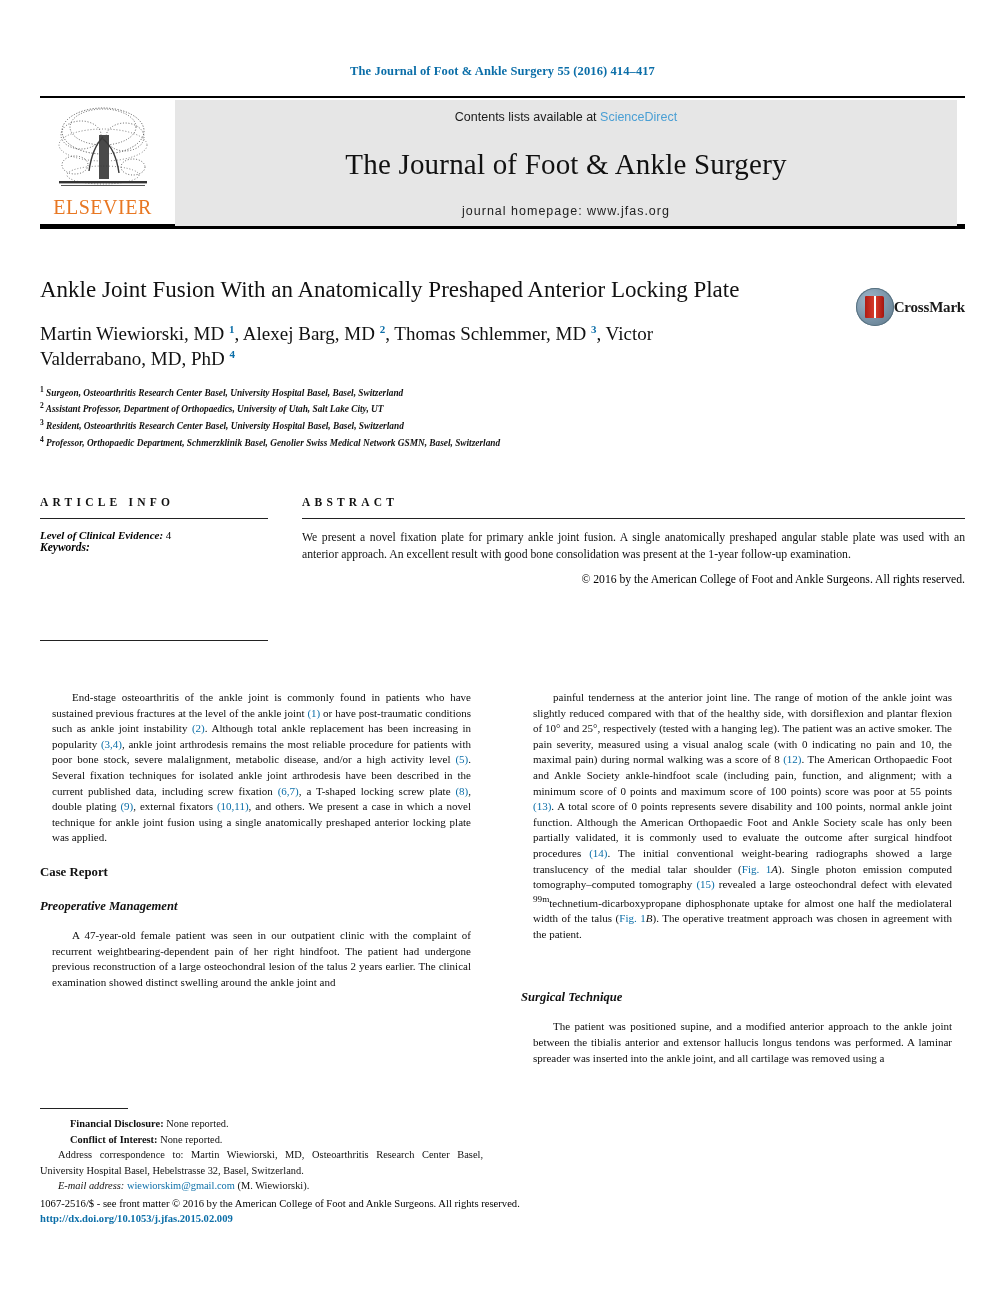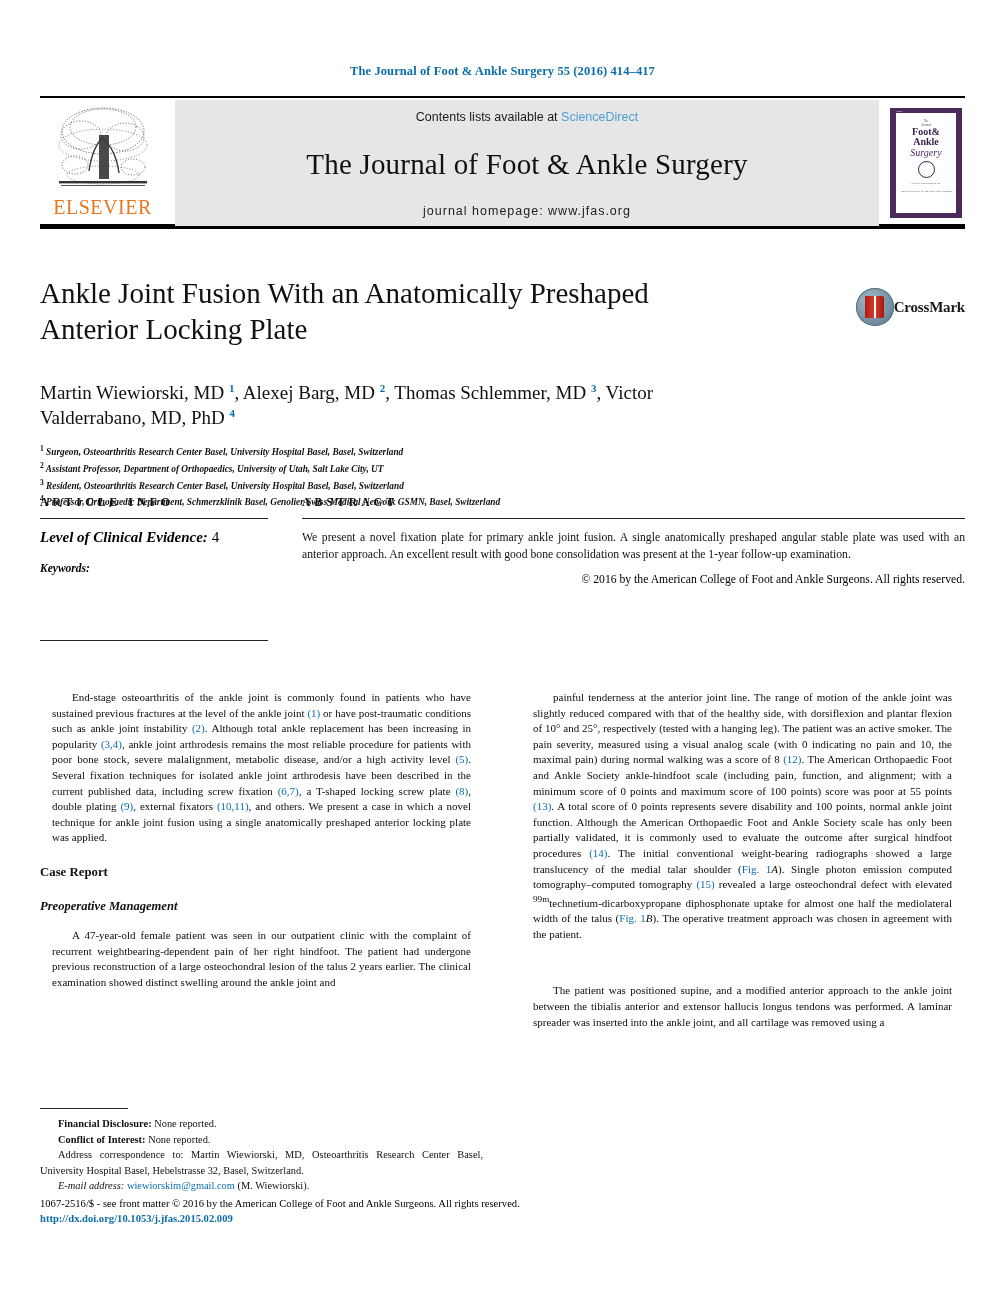--- a/index.html
+++ b/index.html
@@ -139,30 +139,30 @@
   }
 
   
   .title-block {
     position: absolute;
     top: 276px;
     left: 40px;
     width: 925px;
   }
   .article-title {
-    font-size: 29px;
+    font-size: 23px;
     line-height: 1.24;
     font-weight: 400;
     color: #111;
     margin: 0;
     width: 700px;
     font-family: "Liberation Serif", serif;
   }
   .authors {
-    margin-top: 32px;
+    margin-top: 16px;
     font-size: 19px;
     line-height: 1.32;
     width: 700px;
     color: #111;
   }
   .authors sup { font-size: 11px; color: #0b6ea8; font-weight: bold; vertical-align: super; }
   .affils {
     margin-top: 13px;
     font-size: 9.3px;
     font-style: italic;
@@ -212,21 +212,21 @@
   .col-abs  { flex: 1 1 auto; }
   .sec-head {
     font-family: "Liberation Serif", serif;
     font-size: 11.5px;
     font-weight: bold;
     letter-spacing: 4.2px;
     color: #111;
     padding-bottom: 10px;
   }
   .hrule { border-top: 1px solid #222; margin-bottom: 10px; }
-  .loe { font-size: 15px; font-style: italic; font-weight: bold; margin-bottom: 16px; }
+  .loe { font-size: 11px; font-style: italic; font-weight: bold; }
   .loe .loe-val { font-style: normal; font-weight: normal; }
   .kw-head { font-size: 11.5px; font-style: italic; font-weight: bold; margin-bottom: 1px; }
   .kw-list { font-size: 11.5px; line-height: 1.42; }
   .panel-bottom-rule {
     position: absolute;
     top: 640px;
     left: 40px;
     width: 228px;
     border-top: 1px solid #222;
   }
@@ -286,21 +286,21 @@
   }
   .fn-rule { border-top: 1px solid #222; width: 88px; margin-bottom: 7px; }
   .footnotes p {
     margin: 0;
     font-size: 10.4px;
     line-height: 1.5;
     text-align: justify;
     text-indent: 18px;
     color: #111;
   }
-  .footnotes .fnlabel { font-weight: bold; }
+  .footnotes .fnlabel { font-weight: bold; margin-left: 12px; }
   .footnotes .fnital { font-style: italic; }
   .fn-link { color: #0b6ea8; }
 
   
   .issn-footer {
     position: absolute;
     left: 40px;
     top: 1196px;
     width: 560px;
     font-size: 10.6px;
@@ -340,35 +340,20 @@
       </div>
 
       <div class="journal-band">
         <div class="contents-line">
           <span>Contents lists available at </span><span class="sd">ScienceDirect</span>
         </div>
         <div class="journal-name">The Journal of Foot &amp; Ankle Surgery</div>
         <div class="homepage-line">journal homepage: www.jfas.org</div>
       </div>
 
-      <div class="cover-thumb">
-        <div class="cover-box">
-          <div class="cover-topbar">Books</div>
-          <div class="cover-inner">
-            <div class="cv-tiny">The</div>
-            <div class="cv-tiny">Journal</div>
-            <div class="cv-big">Foot&amp;</div>
-            <div class="cv-big">Ankle</div>
-            <div class="cv-script">Surgery</div>
-            <div class="cv-seal"></div>
-            <div class="cv-foot">Official publication of the</div>
-            <div class="cv-foot">American College of Foot and Ankle Surgeons</div>
-          </div>
-        </div>
-      </div>
 
     </div>
   </div>
 
   <div class="crossmark">
     <div class="cm-circle">
       <div class="cm-book"></div>
     </div>
     <div class="cm-label">CrossMark</div>
   </div>
@@ -409,20 +394,21 @@
     <div class="bcol">
       <p>End-stage osteoarthritis of the ankle joint is commonly found in patients who have sustained previous fractures at the level of the ankle joint <span class="ref">(1)</span> or have post-traumatic conditions such as ankle joint instability <span class="ref">(2)</span>. Although total ankle replacement has been increasing in popularity <span class="ref">(3,4)</span>, ankle joint arthrodesis remains the most reliable procedure for patients with poor bone stock, severe malalignment, metabolic disease, and/or a high activity level <span class="ref">(5)</span>. Several fixation techniques for isolated ankle joint arthrodesis have been described in the current published data, including screw fixation <span class="ref">(6,7)</span>, a T-shaped locking screw plate <span class="ref">(8)</span>, double plating <span class="ref">(9)</span>, external fixators <span class="ref">(10,11)</span>, and others. We present a case in which a novel technique for ankle joint fusion using a single anatomically preshaped anterior locking plate was applied.</p>
       <h3 class="head1">Case Report</h3>
       <h4 class="head2">Preoperative Management</h4>
       <p>A 47-year-old female patient was seen in our outpatient clinic with the complaint of recurrent weightbearing-dependent pain of her right hindfoot. The patient had undergone previous reconstruction of a large osteochondral lesion of the talus 2 years earlier. The clinical examination showed distinct swelling around the ankle joint and</p>
     </div>
 
     <div class="bcol">
       <p>painful tenderness at the anterior joint line. The range of motion of the ankle joint was slightly reduced compared with that of the healthy side, with dorsiflexion and plantar flexion of 10° and 25°, respectively (tested with a hanging leg). The patient was an active smoker. The pain severity, measured using a visual analog scale (with 0 indicating no pain and 10, the maximal pain) during normal walking was a score of 8 <span class="ref">(12)</span>. The American Orthopaedic Foot and Ankle Society ankle-hindfoot scale (including pain, function, and alignment; with a minimum score of 0 points and maximum score of 100 points) score was poor at 55 points <span class="ref">(13)</span>. A total score of 0 points represents severe disability and 100 points, normal ankle joint function. Although the American Orthopaedic Foot and Ankle Society scale has only been partially validated, it is commonly used to evaluate the outcome after surgical hindfoot procedures <span class="ref">(14)</span>. The initial conventional weight-bearing radiographs showed a large translucency of the medial talar shoulder (<span class="ref">Fig. 1</span><i>A</i>). Single photon emission computed tomography–computed tomography <span class="ref">(15)</span> revealed a large osteochondral defect with elevated <sup>99m</sup>technetium-dicarboxypropane diphosphonate uptake for almost one half the mediolateral width of the talus (<span class="ref">Fig. 1</span><i>B</i>). The operative treatment approach was chosen in agreement with the patient.</p>
       <div class="spacer-lg"></div>
+      <h4 class="head2">Surgical Technique</h4>
       <p>The patient was positioned supine, and a modified anterior approach to the ankle joint between the tibialis anterior and extensor hallucis longus tendons was performed. A laminar spreader was inserted into the ankle joint, and all cartilage was removed using a</p>
     </div>
 
   </div>
 
   <div class="footnotes">
     <div class="fn-rule"></div>
     <p><span class="fnlabel">Financial Disclosure:</span><span> None reported.</span></p>
     <p><span class="fnlabel">Conflict of Interest:</span><span> None reported.</span></p>
     <p><span>Address correspondence to:</span><span> Martin Wiewiorski, MD, Osteoarthritis Research Center Basel, University Hospital Basel, Hebelstrasse 32, Basel, Switzerland.</span></p>

